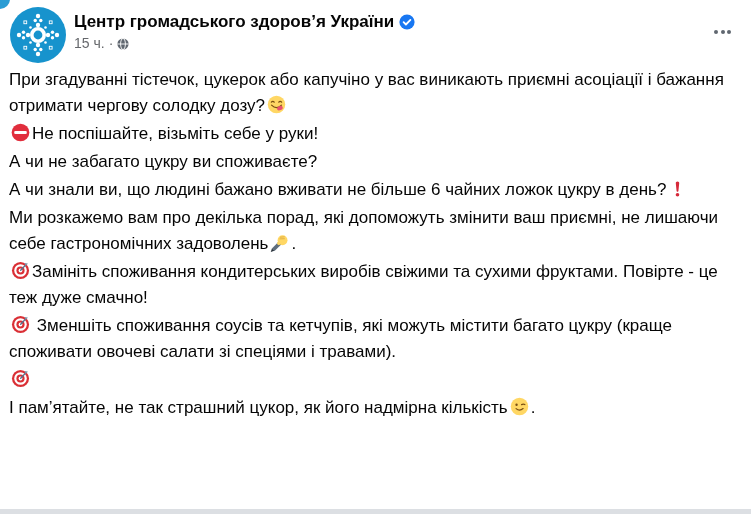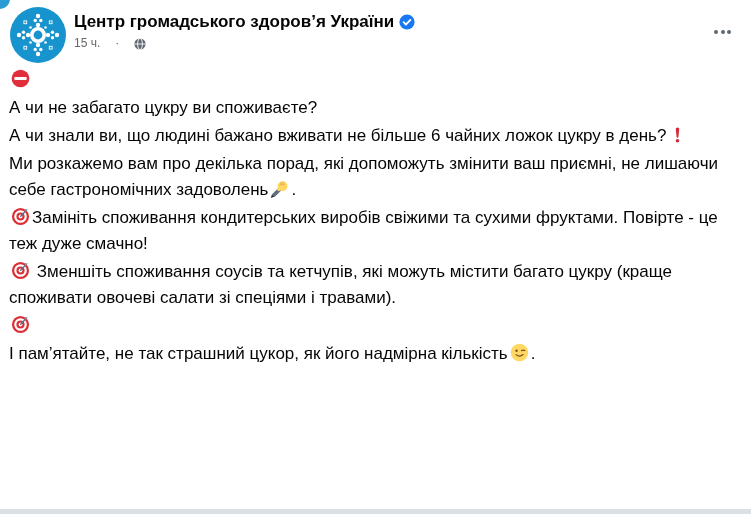--- a/index.html
+++ b/index.html
@@ -19,22 +19,22 @@
     position:relative;
     display:flex;align-items:flex-start;
     padding:7px 16px 0 10px;
     height:57px;
   }
   .avatar{width:56px;height:56px;flex:0 0 56px;border-radius:50%;cursor:pointer;}
   .head-text{margin-left:8px;padding-top:4px;min-width:0;}
   .name-row{display:flex;align-items:center;gap:5px;}
   .page-name{font-weight:bold;font-size:17px;line-height:21px;color:#050505;cursor:pointer;}
   .verified{display:inline-flex;width:16px;height:16px;}
-  .meta-row{display:flex;align-items:center;gap:15px;margin-top:3px;
-    color:#65676b;font-size:12px;line-height:16px;}
+  .meta-row{display:flex;align-items:center;gap:4px;margin-top:3px;
+    color:#65676b;font-size:14px;line-height:16px;}
   .meta-sep{color:#65676b;}
   .globe{display:inline-flex;width:12px;height:12px;margin-top:1px;}
   .more{
     position:absolute;right:14px;top:24px;
     display:flex;gap:2.5px;align-items:center;
     background:none;border:none;padding:6px;cursor:pointer;
   }
   .mdot{width:4px;height:4px;border-radius:50%;background:#606770;}
   .body{padding:3px 10px 0 9px;font-size:17px;line-height:26px;}
   .body p{margin:0 0 2px 0;}
@@ -109,25 +109,32 @@
       </div>
     </div>
     <button class="more">
       <span class="mdot"></span>
       <span class="mdot"></span>
       <span class="mdot"></span>
     </button>
   </header>
 
   <div class="body">
+    <p><span>При згадуванні тістечок, цукерок або капучіно у вас виникають приємні асоціації і бажання отримати чергову солодку дозу?</span><span class="emo"><svg viewBox="0 0 20 20">
+            <circle cx="10" cy="10" r="9.2" fill="#FFD764"></circle>
+            <path d="M4.6 7.6 Q6.1 5.6 7.6 7.6" stroke="#7a4f12" stroke-width="1.3" fill="none" stroke-linecap="round"></path>
+            <path d="M12.4 7.6 Q13.9 5.6 15.4 7.6" stroke="#7a4f12" stroke-width="1.3" fill="none" stroke-linecap="round"></path>
+            <path d="M4.8 10.6 Q10 15.8 15.2 10.6" stroke="#7a4f12" stroke-width="1.3" fill="none" stroke-linecap="round"></path>
+            <ellipse cx="13.6" cy="13.9" rx="3.1" ry="2.2" fill="#E8516E" transform="rotate(-25 13.6 13.9)"></ellipse>
+          </svg></span></p>
 
     <p><span class="emo"><svg viewBox="0 0 20 20">
             <circle cx="10" cy="10" r="9.3" fill="#E12E3D"></circle>
             <rect x="3.4" y="8.3" width="13.2" height="3.4" rx="1.2" fill="#fff"></rect>
-          </svg></span></p>
+          </svg></span><span>Не поспішайте, візьміть себе у руки!</span></p>
 
     <p><span>А чи не забагато цукру ви споживаєте?</span></p>
 
     <p><span>А чи знали ви, що людині бажано вживати не більше 6 чайних ложок цукру в день?</span><span class="emo"><svg viewBox="0 0 20 20">
             <path d="M10 2.6 C11.1 2.6 11.9 3.4 11.8 4.5 L11 12.3 C10.95 13 10.5 13.5 10 13.5 C9.5 13.5 9.05 13 9 12.3 L8.2 4.5 C8.1 3.4 8.9 2.6 10 2.6 Z" fill="#D6293A"></path>
             <circle cx="10" cy="16.6" r="1.9" fill="#D6293A"></circle>
           </svg></span></p>
 
     <p><span>Ми розкажемо вам про декілька порад, які допоможуть змінити ваш приємні, не лишаючи себе гастрономічних задоволень</span><span class="emo"><svg viewBox="0 0 20 20">
             <path d="M2 16.2 L9.8 8.4 L12.6 11.2 L4.8 19 Z" fill="#5f6e7d"></path>

